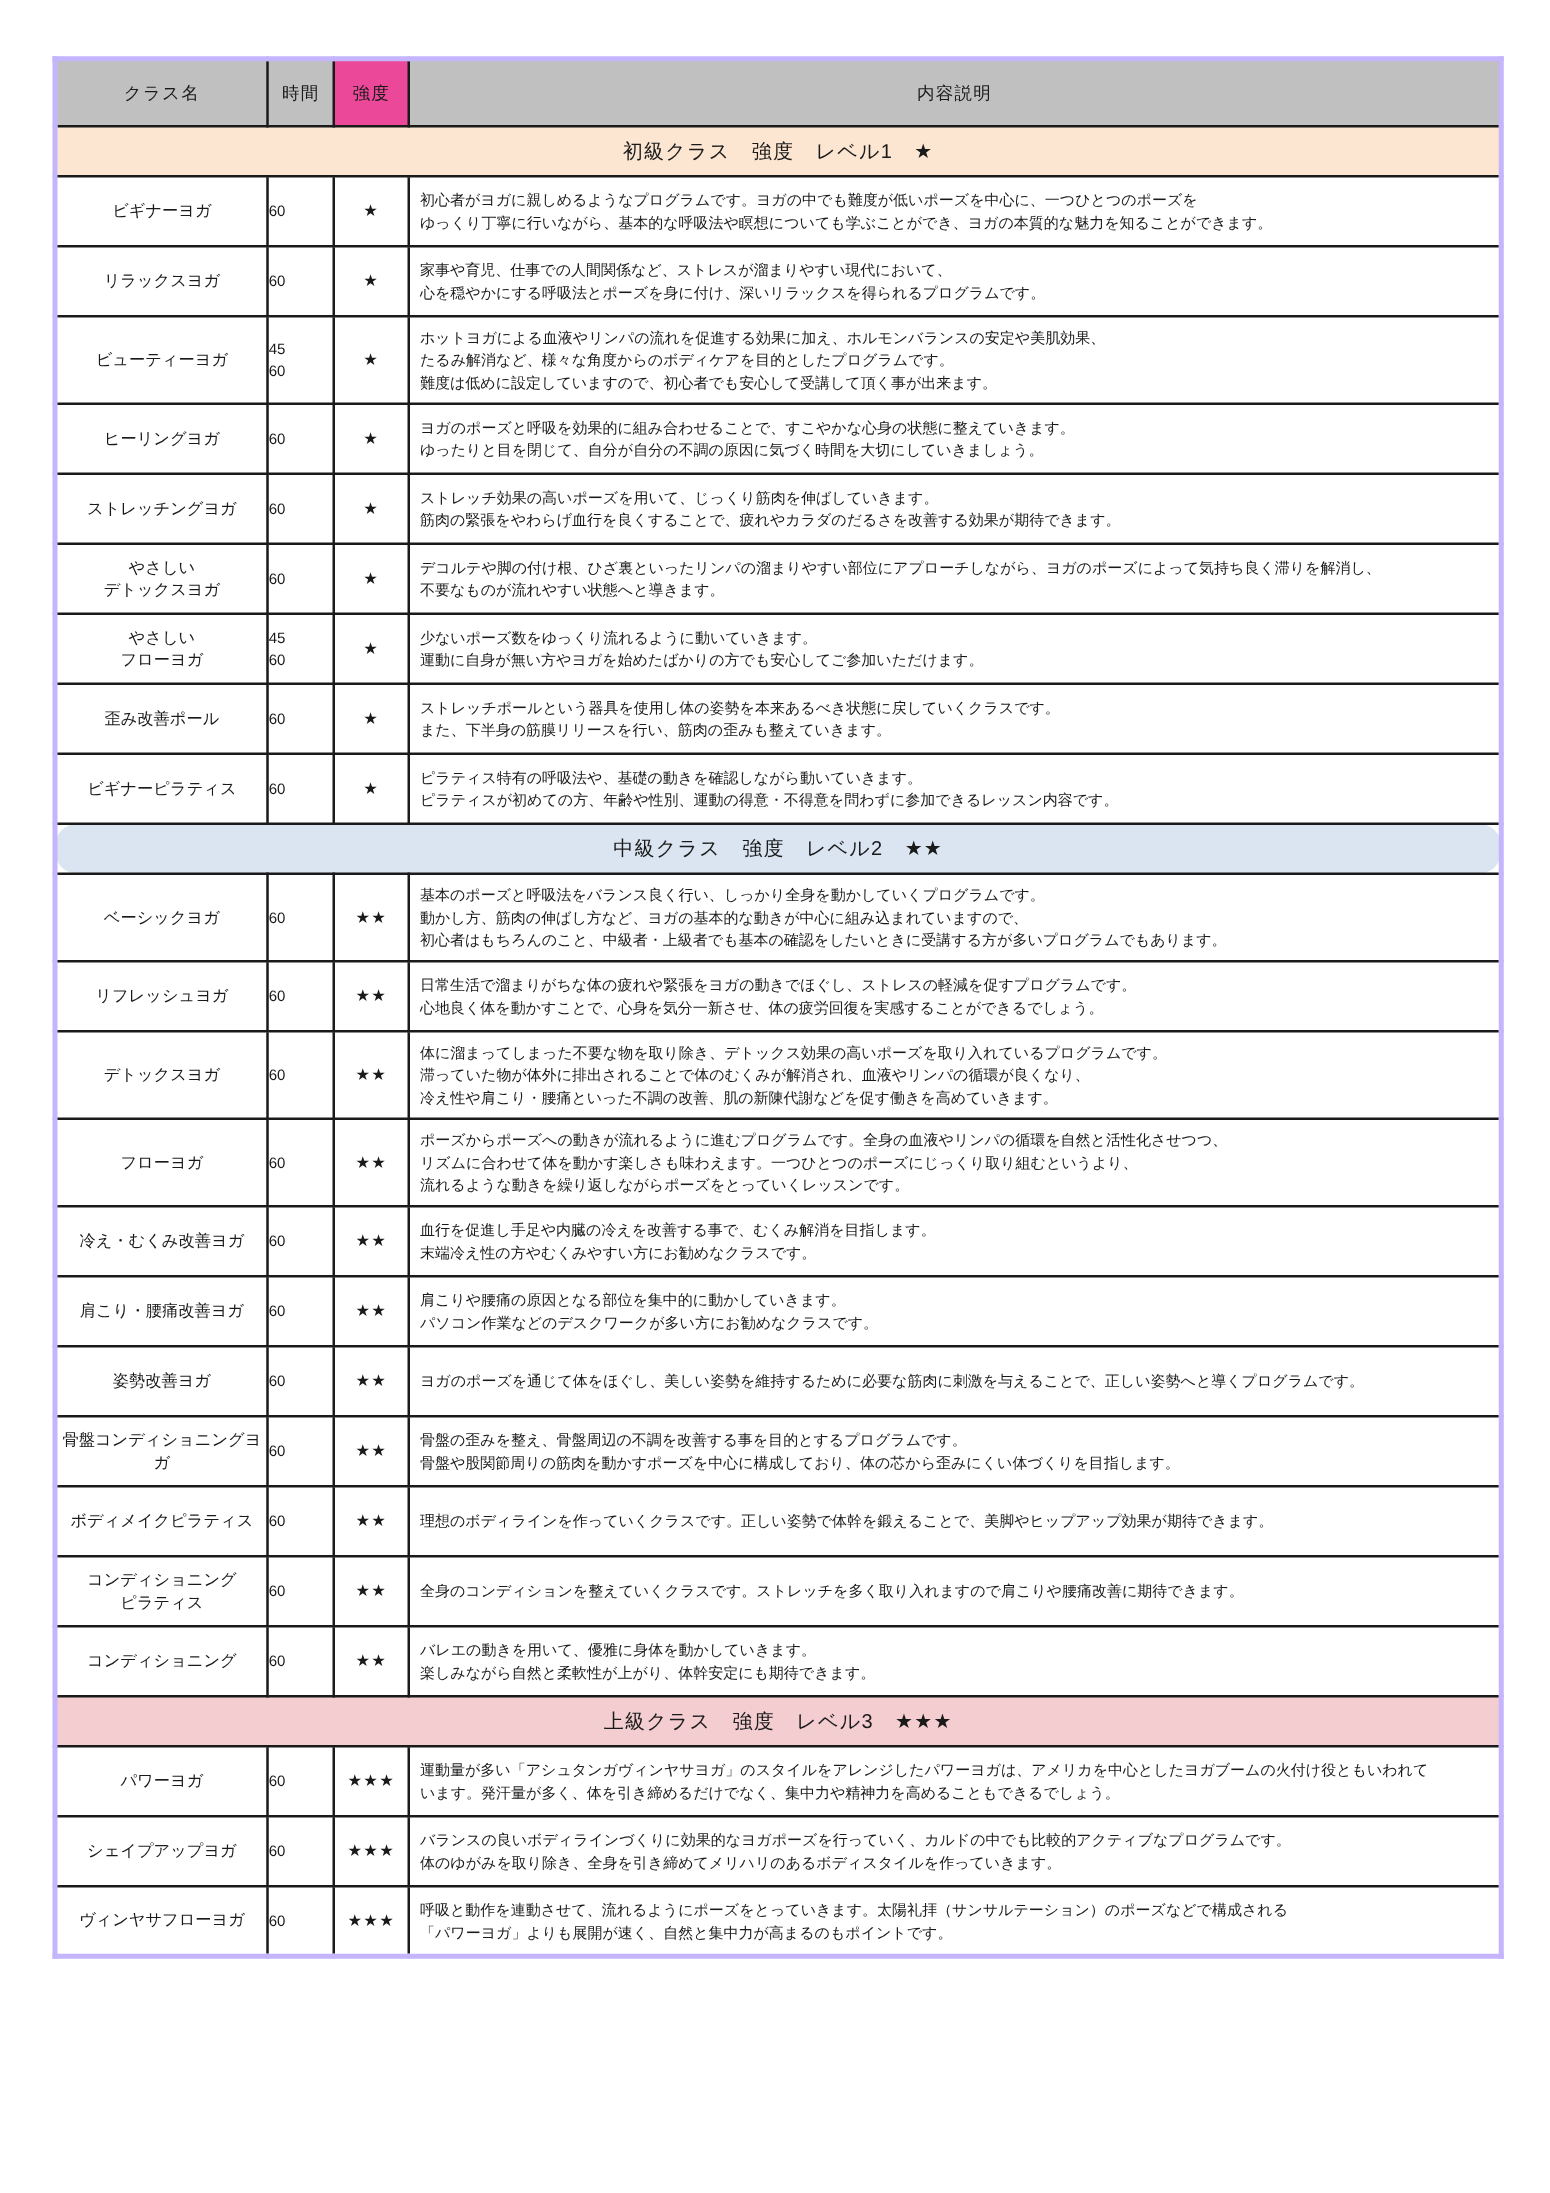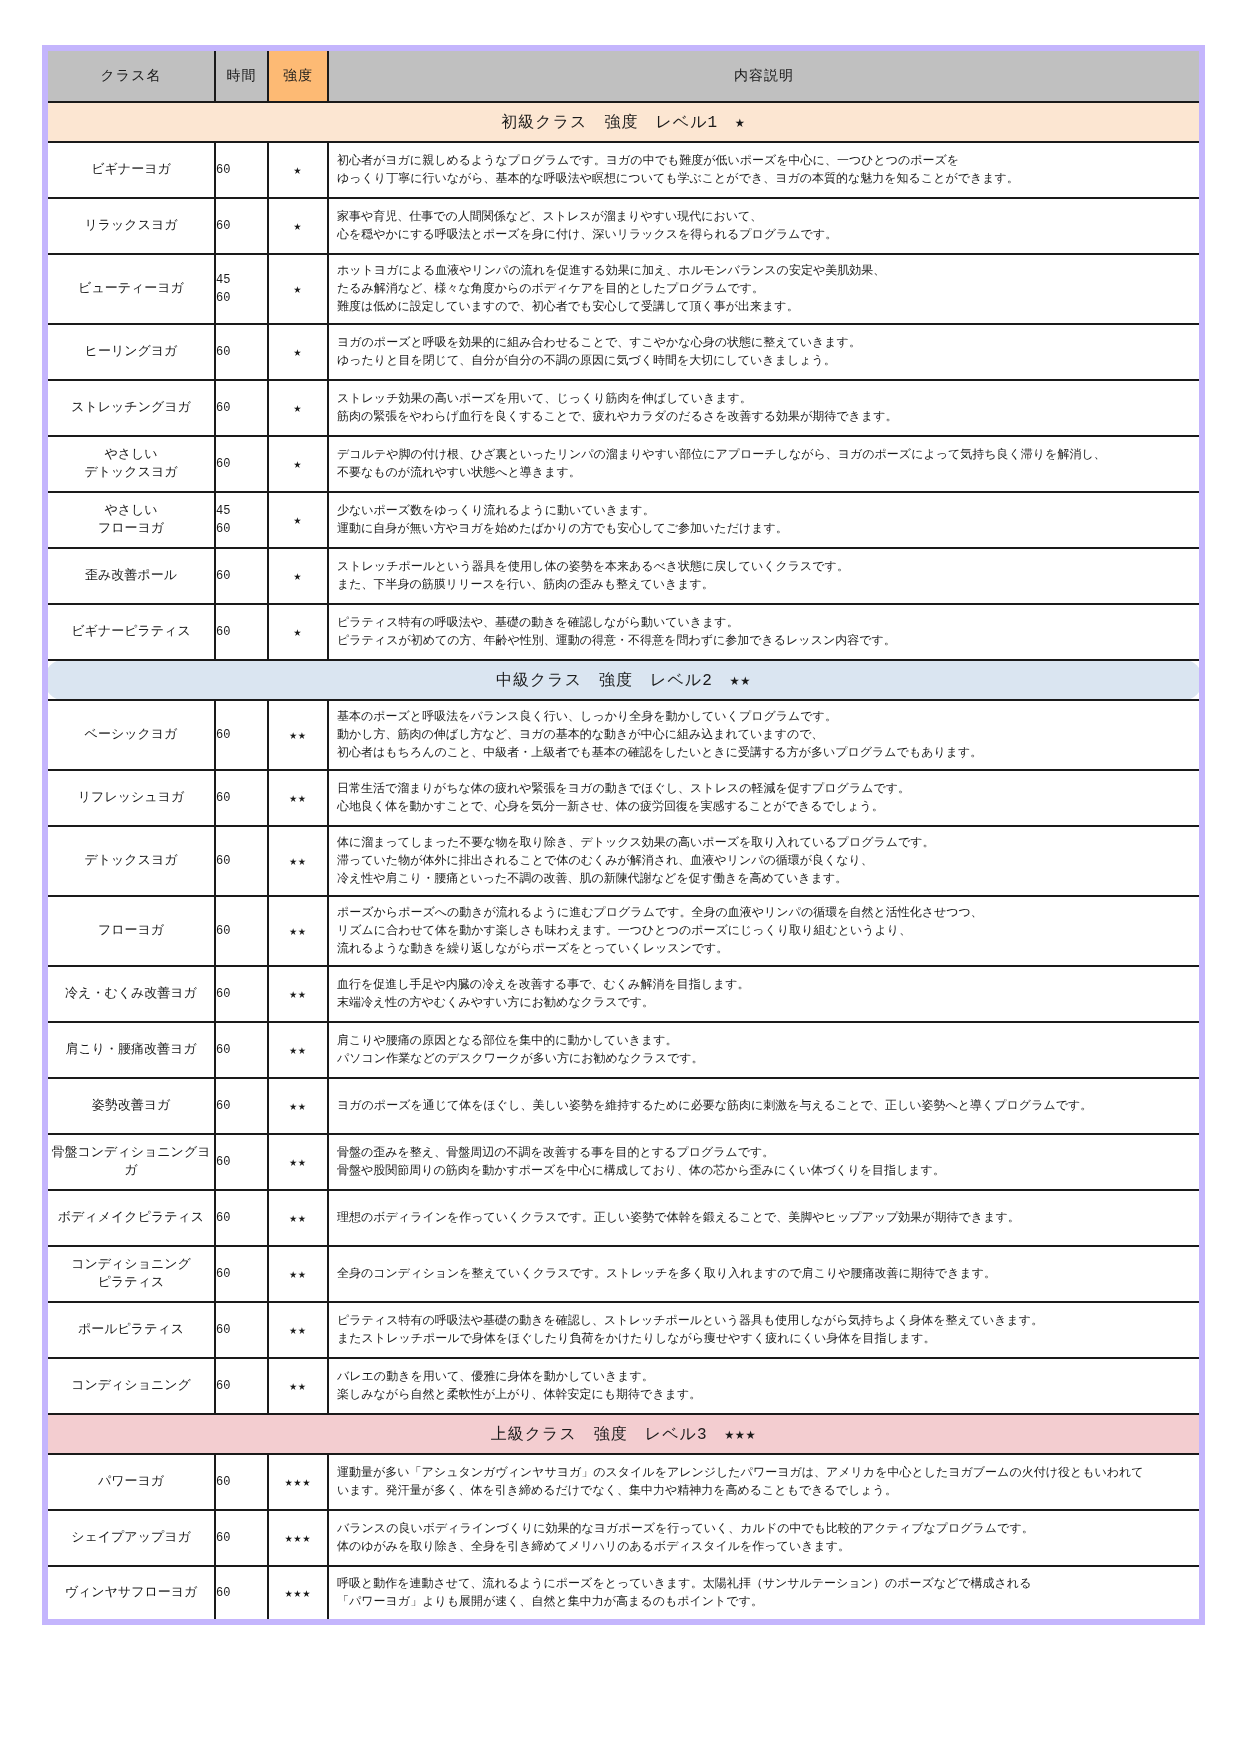--- a/index.html
+++ b/index.html
@@ -9,22 +9,21 @@
     font-family: "Liberation Sans", "DejaVu Sans", sans-serif;
     color: #1a1a1a;
   }
   body { min-height: 1754px; }
   .page { padding: 45px 41px 40px 42px; }
 
   table.class-table {
     width: 1157px;
     border-collapse: collapse;
     table-layout: fixed;
-    border: 6px solid #c4b5fd;
-    font-family: Liberation Mono, monospace;
+    border: 4px solid #c4b5fd;
   }
   .class-table th,
   .class-table td {
     border: 2px solid #1a1a1a;
     vertical-align: middle;
   }
 
   thead th {
     height: 54px;
     font-size: 14px;
@@ -74,21 +73,21 @@
     <colgroup>
       <col style="width:170px">
       <col style="width:53px">
       <col style="width:60px">
       <col style="width:874px">
     </colgroup>
     <thead>
       <tr>
         <th style="background: rgb(192, 192, 192);">クラス名</th>
         <th style="background: rgb(192, 192, 192);">時間</th>
-        <th style="background: #fdba74;">強度</th>
+        <th style="background: #ec4899;">強度</th>
         <th style="background: rgb(192, 192, 192);">内容説明</th>
       </tr>
     </thead>
     <tbody>
   <tr class="section-row">
     <td colspan="4" class="section-cell" style="background: rgb(252, 230, 210);">初級クラス　強度　レベル1　★</td>
   </tr>
 
   <tr class="data-row">
     <td class="name-cell">ビギナーヨガ</td>
@@ -245,27 +244,20 @@
   </tr>
 
   <tr class="data-row">
     <td class="name-cell">コンディショニング
 ピラティス</td>
     <td class="time-cell">60</td>
     <td class="intensity-cell">★★</td>
     <td class="desc-cell">全身のコンディションを整えていくクラスです。ストレッチを多く取り入れますので肩こりや腰痛改善に期待できます。</td>
   </tr>
 
-  <tr class="data-row">
-    <td class="name-cell">ポールピラティス</td>
-    <td class="time-cell">60</td>
-    <td class="intensity-cell">★★</td>
-    <td class="desc-cell">ピラティス特有の呼吸法や基礎の動きを確認し、ストレッチポールという器具も使用しながら気持ちよく身体を整えていきます。
-またストレッチポールで身体をほぐしたり負荷をかけたりしながら痩せやすく疲れにくい身体を目指します。</td>
-  </tr>
 
   <tr class="data-row">
     <td class="name-cell">コンディショニング</td>
     <td class="time-cell">60</td>
     <td class="intensity-cell">★★</td>
     <td class="desc-cell">バレエの動きを用いて、優雅に身体を動かしていきます。
 楽しみながら自然と柔軟性が上がり、体幹安定にも期待できます。</td>
   </tr>
 
   <tr class="section-row">

